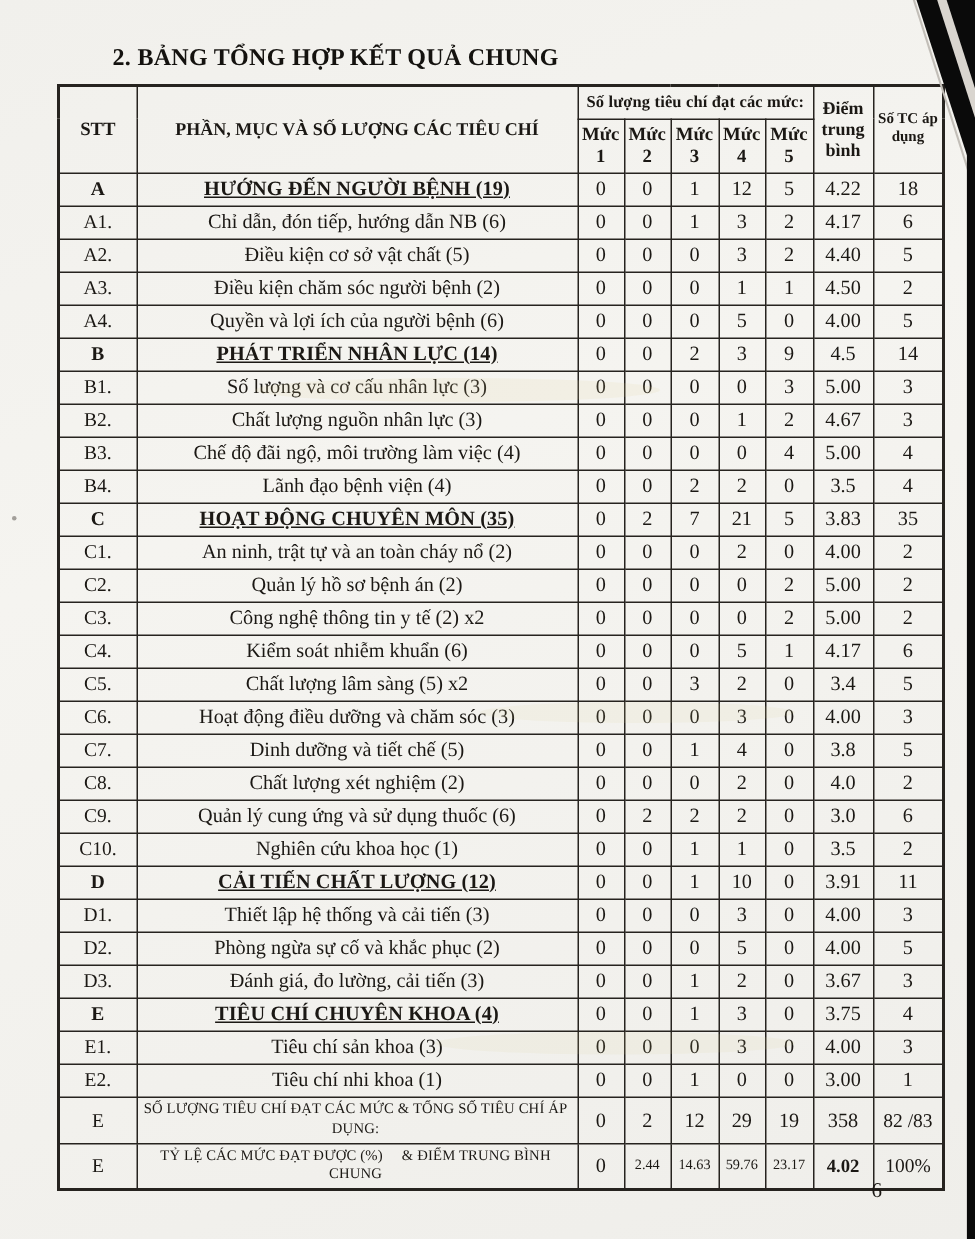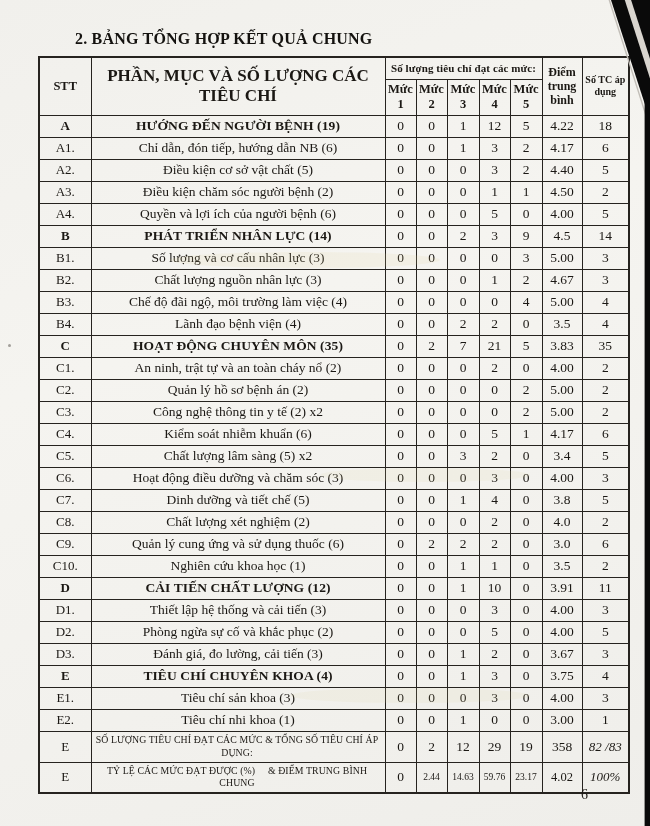--- a/index.html
+++ b/index.html
@@ -22,40 +22,40 @@
   .doc-table th,.doc-table td{
     border:1px solid #26231f;
     padding:0;vertical-align:middle;text-align:center;
     color:#1b1814;overflow:hidden;
   }
   .doc-table{border:2px solid #26231f;}
   thead th{font-weight:bold;}
   .h-row1{height:22px;}
   .h-row2{height:36px;}
   .h-stt{font-size:12.5px;width:52px;}
-  .h-name{font-size:17px;text-align:left;padding-left:9px;width:294px;}
+  .h-name{font-size:12px;text-align:left;padding-left:9px;width:294px;}
   .h-group{font-size:11px;letter-spacing:.1px;}
   .h-level{font-size:12.5px;line-height:1.2;font-weight:bold;margin-left:48px;}
   .h-avg{font-size:12px;line-height:1.2;width:40px;padding:0 2px;}
   .h-tc{font-size:10px;line-height:1.25;width:47px;padding:0 1px;font-family:Liberation Serif, serif;}
   tbody tr{height:22px;}
   .c-stt{font-size:13px;}
   .c-name{text-align:left;padding-left:7px;font-size:13.5px;line-height:1.1;}
   .c-v,.c-avg,.c-tc{font-size:13.5px;}
   .row-section .c-stt,.row-section .c-name{font-weight:bold;}
-  .row-section .c-name{font-size:13.5px;letter-spacing:.1px;}
+  .row-section .c-name{font-size:13.5px;letter-spacing:.1px;text-decoration:underline;}
   .row-total,.row-percent{height:31px;}
   .row-total .c-name,.row-percent .c-name{
     font-weight:normal;font-size:9.8px;line-height:1.3;letter-spacing:.1px;
     white-space:pre-wrap;padding-right:2px;
   }
   .row-percent td[data-field="m2"],.row-percent td[data-field="m3"],
   .row-percent td[data-field="m4"],.row-percent td[data-field="m5"]{font-size:9.5px;}
-  .row-percent .c-avg{font-weight:normal;font-size:12.5px;}
-  .row-total .c-tc,.row-percent .c-tc{font-size:13px;font-style:italic;}
+  .row-percent .c-avg{font-weight:bold;font-size:12.5px;}
+  .row-total .c-tc,.row-percent .c-tc{font-size:13px;}
   .page-number{position:absolute;left:581px;top:787px;font-size:14px;color:#1b1814;}
   .scan-overlay{position:absolute;left:0;top:0;pointer-events:none;}
   .smudge{position:absolute;border-radius:50%;pointer-events:none;}
   .s1{left:170px;top:252px;width:270px;height:16px;background:rgba(226,212,158,.14);}
   .s2{left:320px;top:468px;width:210px;height:14px;background:rgba(226,212,158,.12);}
   .s3{left:290px;top:688px;width:240px;height:15px;background:rgba(226,212,158,.12);}
   .speck{position:absolute;left:8px;top:344px;width:3px;height:3px;border-radius:50%;background:#87837d;opacity:.75;}
 </style>
 </head>
 <body>

